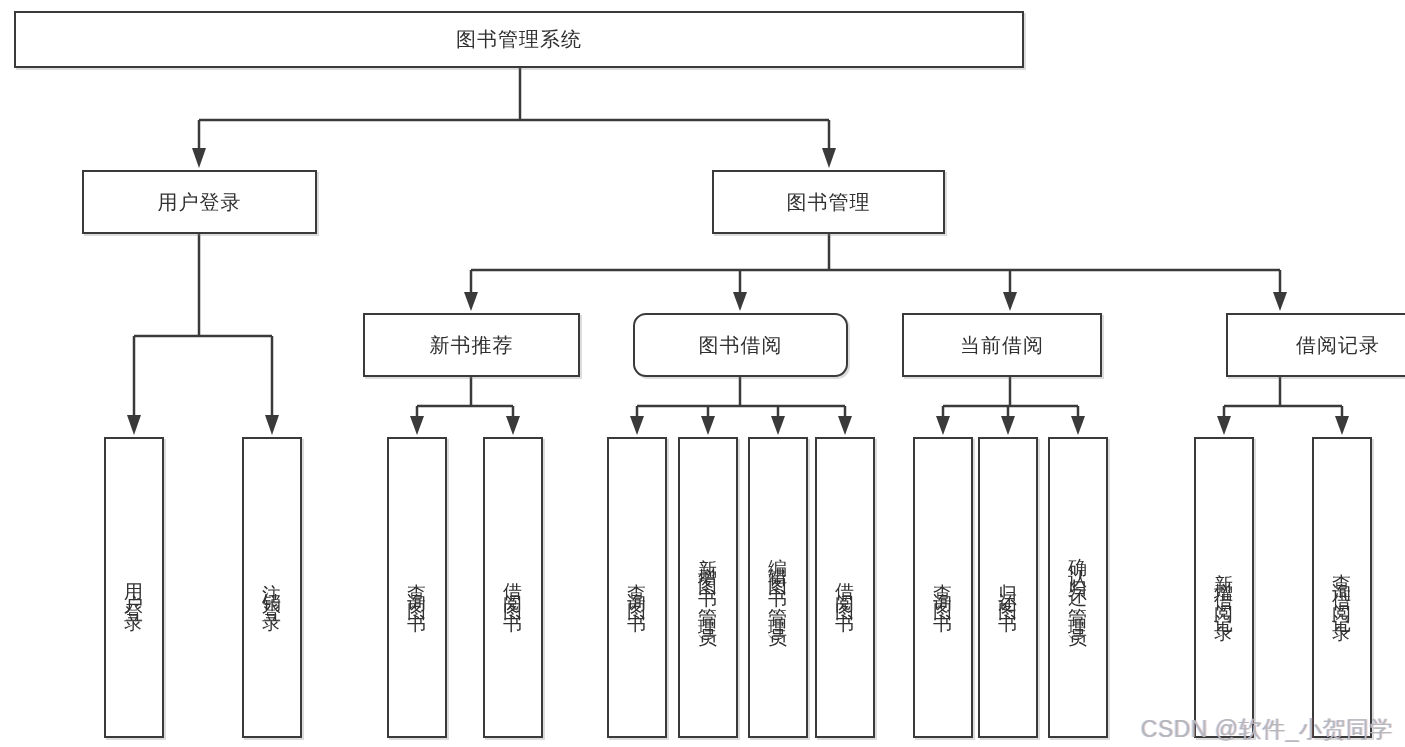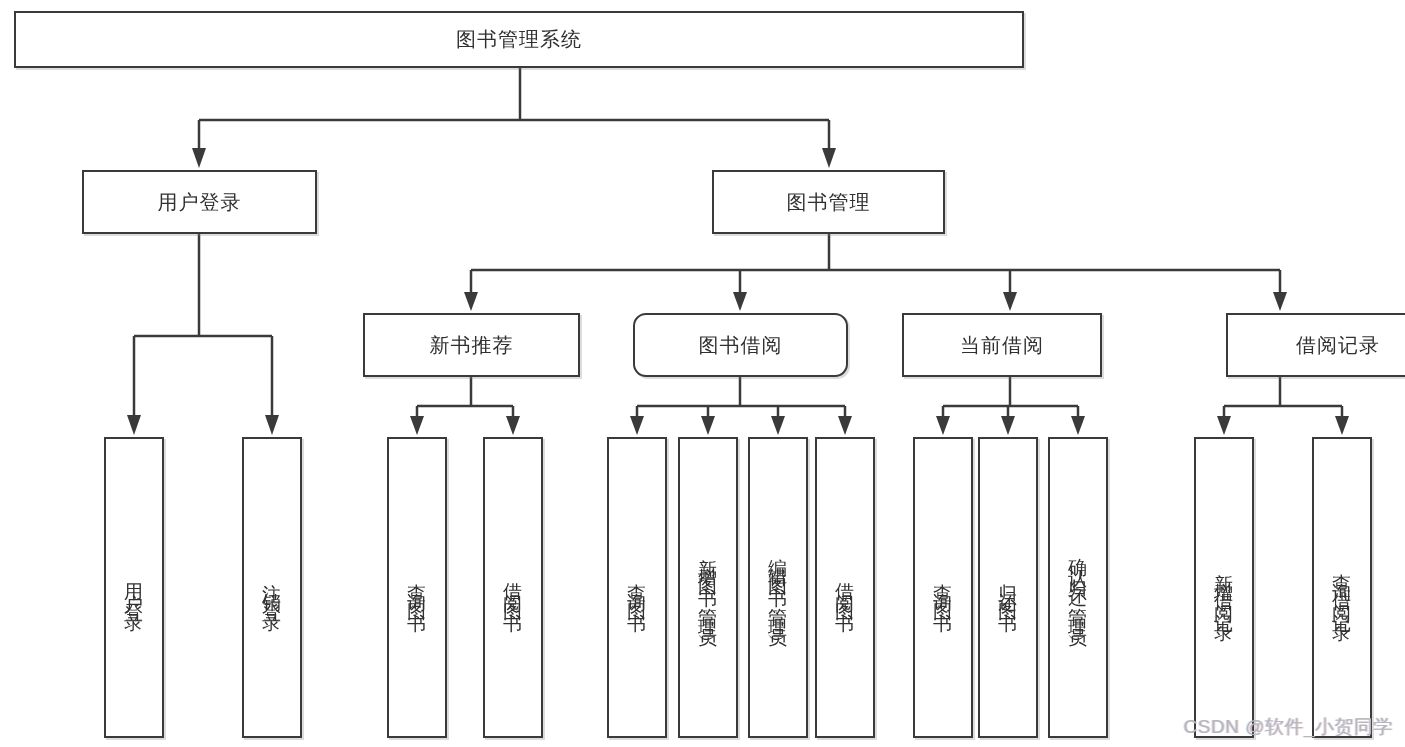--- a/index.html
+++ b/index.html
@@ -40,21 +40,21 @@
     font-size: 19px;
     line-height: 1;
     letter-spacing: 10px;
     white-space: nowrap;
   }
   #watermark {
     position: absolute;
     right: 12px;
     top: 714px;
     z-index: 5;
-    font-size: 19px;
+    font-size: 23px;
     color: #b4b8bd;
     letter-spacing: 0.5px;
     text-shadow: 1px 0 0 rgba(200,90,90,0.25), -1px 0 0 rgba(90,110,200,0.25);
     white-space: nowrap;
     margin-left: 44px;
   }
   svg path { stroke: #3a3a3a; stroke-width: 2.5; fill: none; }
   svg polygon { fill: #3a3a3a; stroke: none; }
 </style>
 </head>

